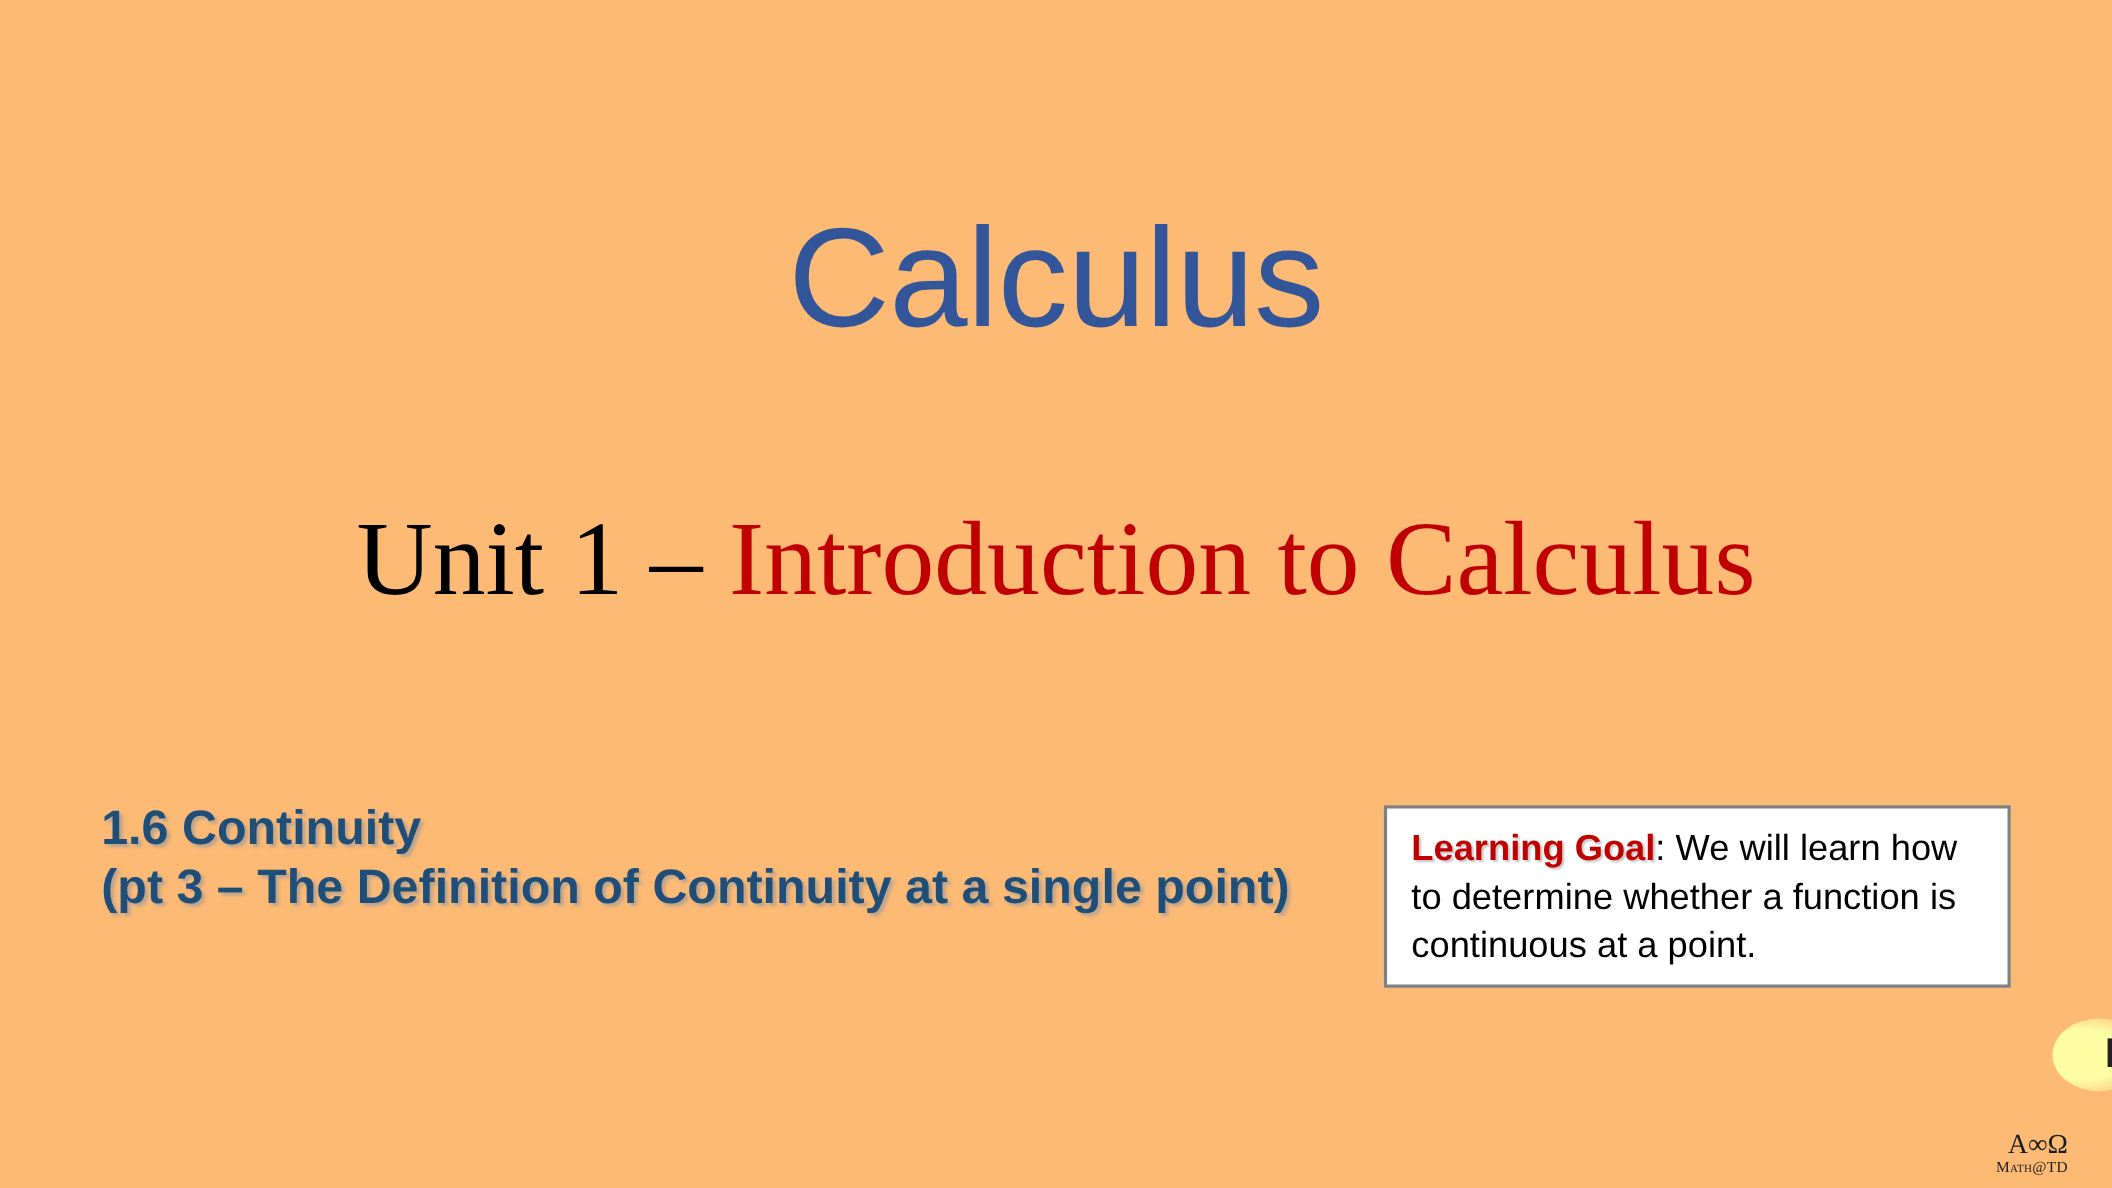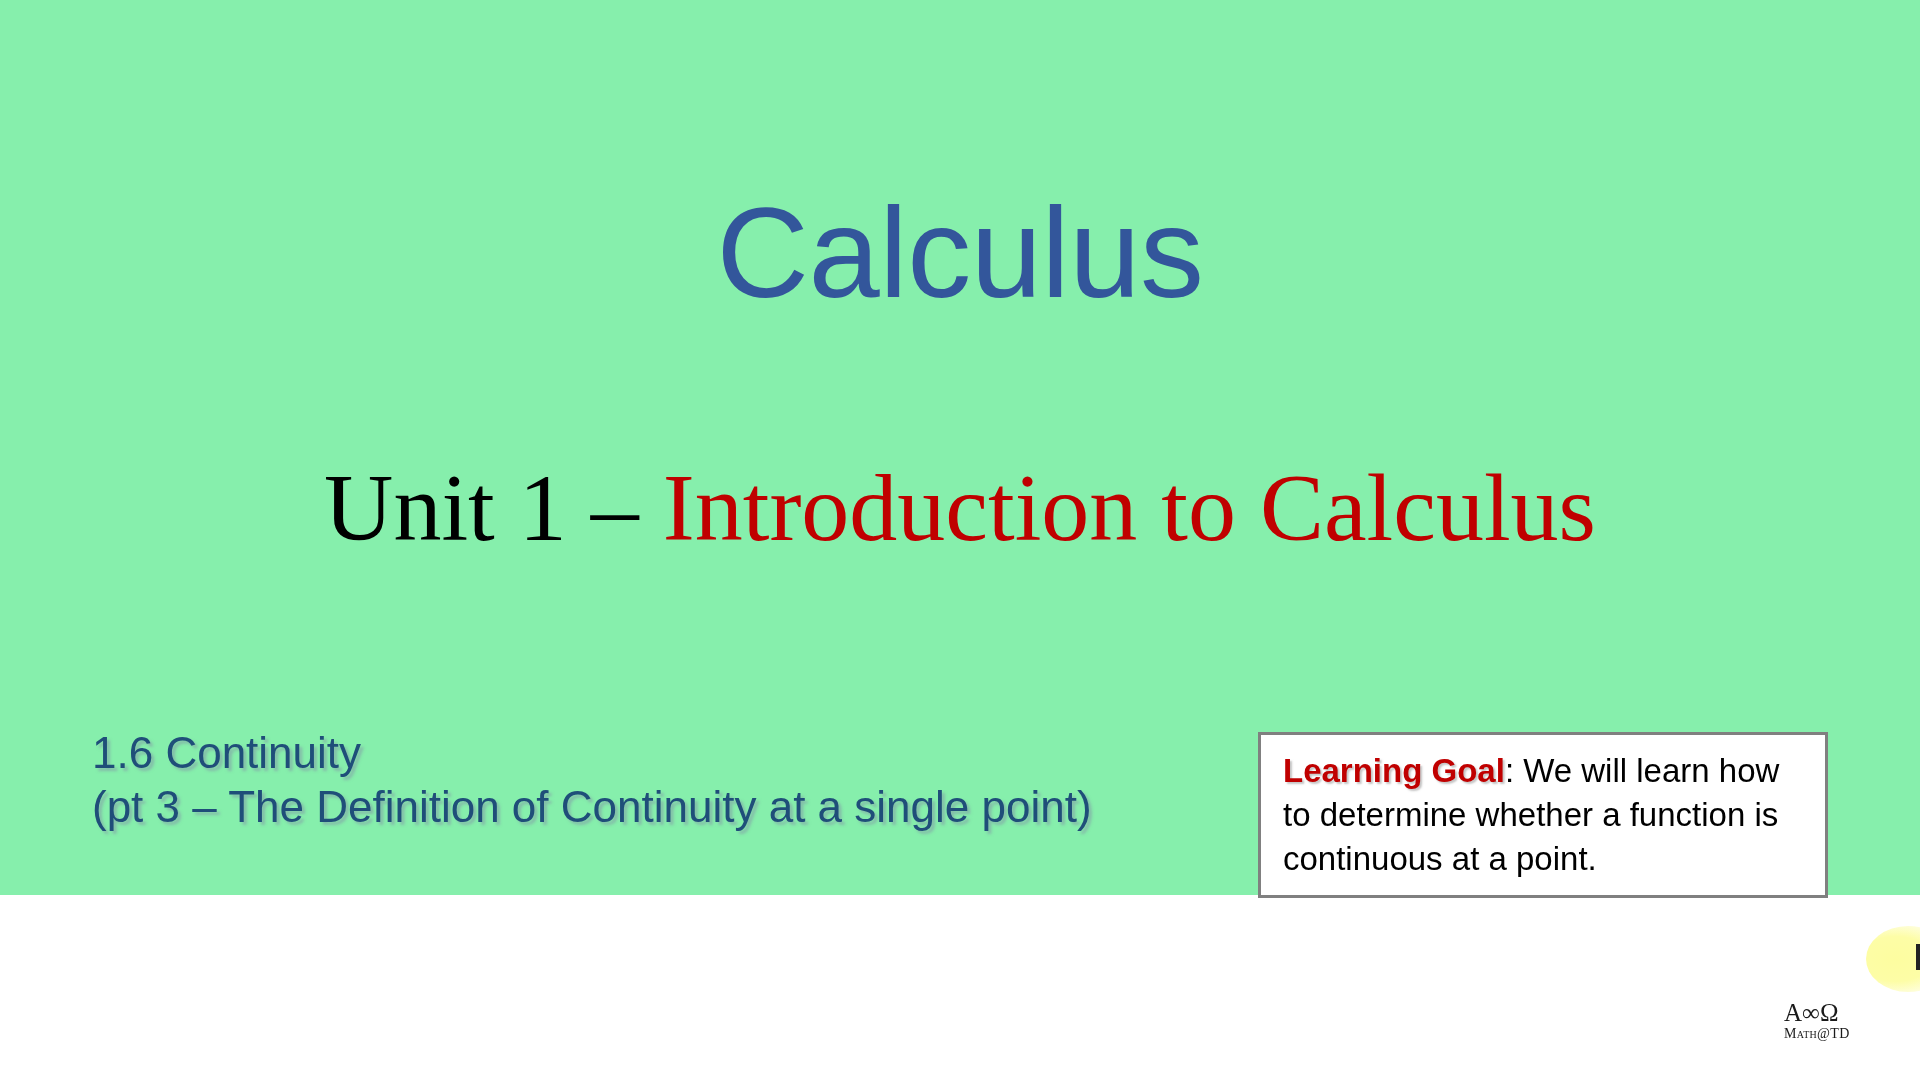--- a/index.html
+++ b/index.html
@@ -10,22 +10,22 @@
   body {
     width: 1920px;
     height: 1080px;
     overflow: hidden;
     font-family: "Liberation Sans", sans-serif;
   }
 
   #slide {
     position: relative;
     width: 1920px;
-    height: 895px;
-    background: #86efac;
+    height: 1080px;
+    background: #fdba74;
   }
 
   
   #slide-title {
     position: absolute;
     left: 0;
     top: 186px;
     width: 1920px;
     text-align: center;
     font-family: "Liberation Sans", sans-serif;
@@ -58,21 +58,21 @@
   }
 
   
   #section-heading {
     position: absolute;
     left: 92px;
     top: 726px;
     width: 1090px;
     font-family: "Liberation Sans", sans-serif;
     font-size: 44px;
-    font-weight: normal;
+    font-weight: bold;
     line-height: 1.22;
     color: #1F4E79;
     text-shadow: 3px 3px 3px rgba(130,145,165,0.55);
   }
   #section-heading .line1 { display: block; }
   #section-heading .line2 { display: block; }
 
   
   #learning-goal-box {
     position: absolute;
@@ -117,22 +117,22 @@
     top: 944px;
     width: 5px;
     height: 26px;
     background: #222222;
   }
 
   
   #brand-logo {
     position: absolute;
     left: 1784px;
-    top: 1000px;
-    text-align: left;
+    top: 1028px;
+    text-align: right;
     width: 96px;
     color: #1a1a1a;
     font-family: "Liberation Serif", serif;
   }
   #brand-logo-symbols {
     font-size: 25px;
     line-height: 1.0;
     letter-spacing: 0px;
   }
   #brand-logo-name {

